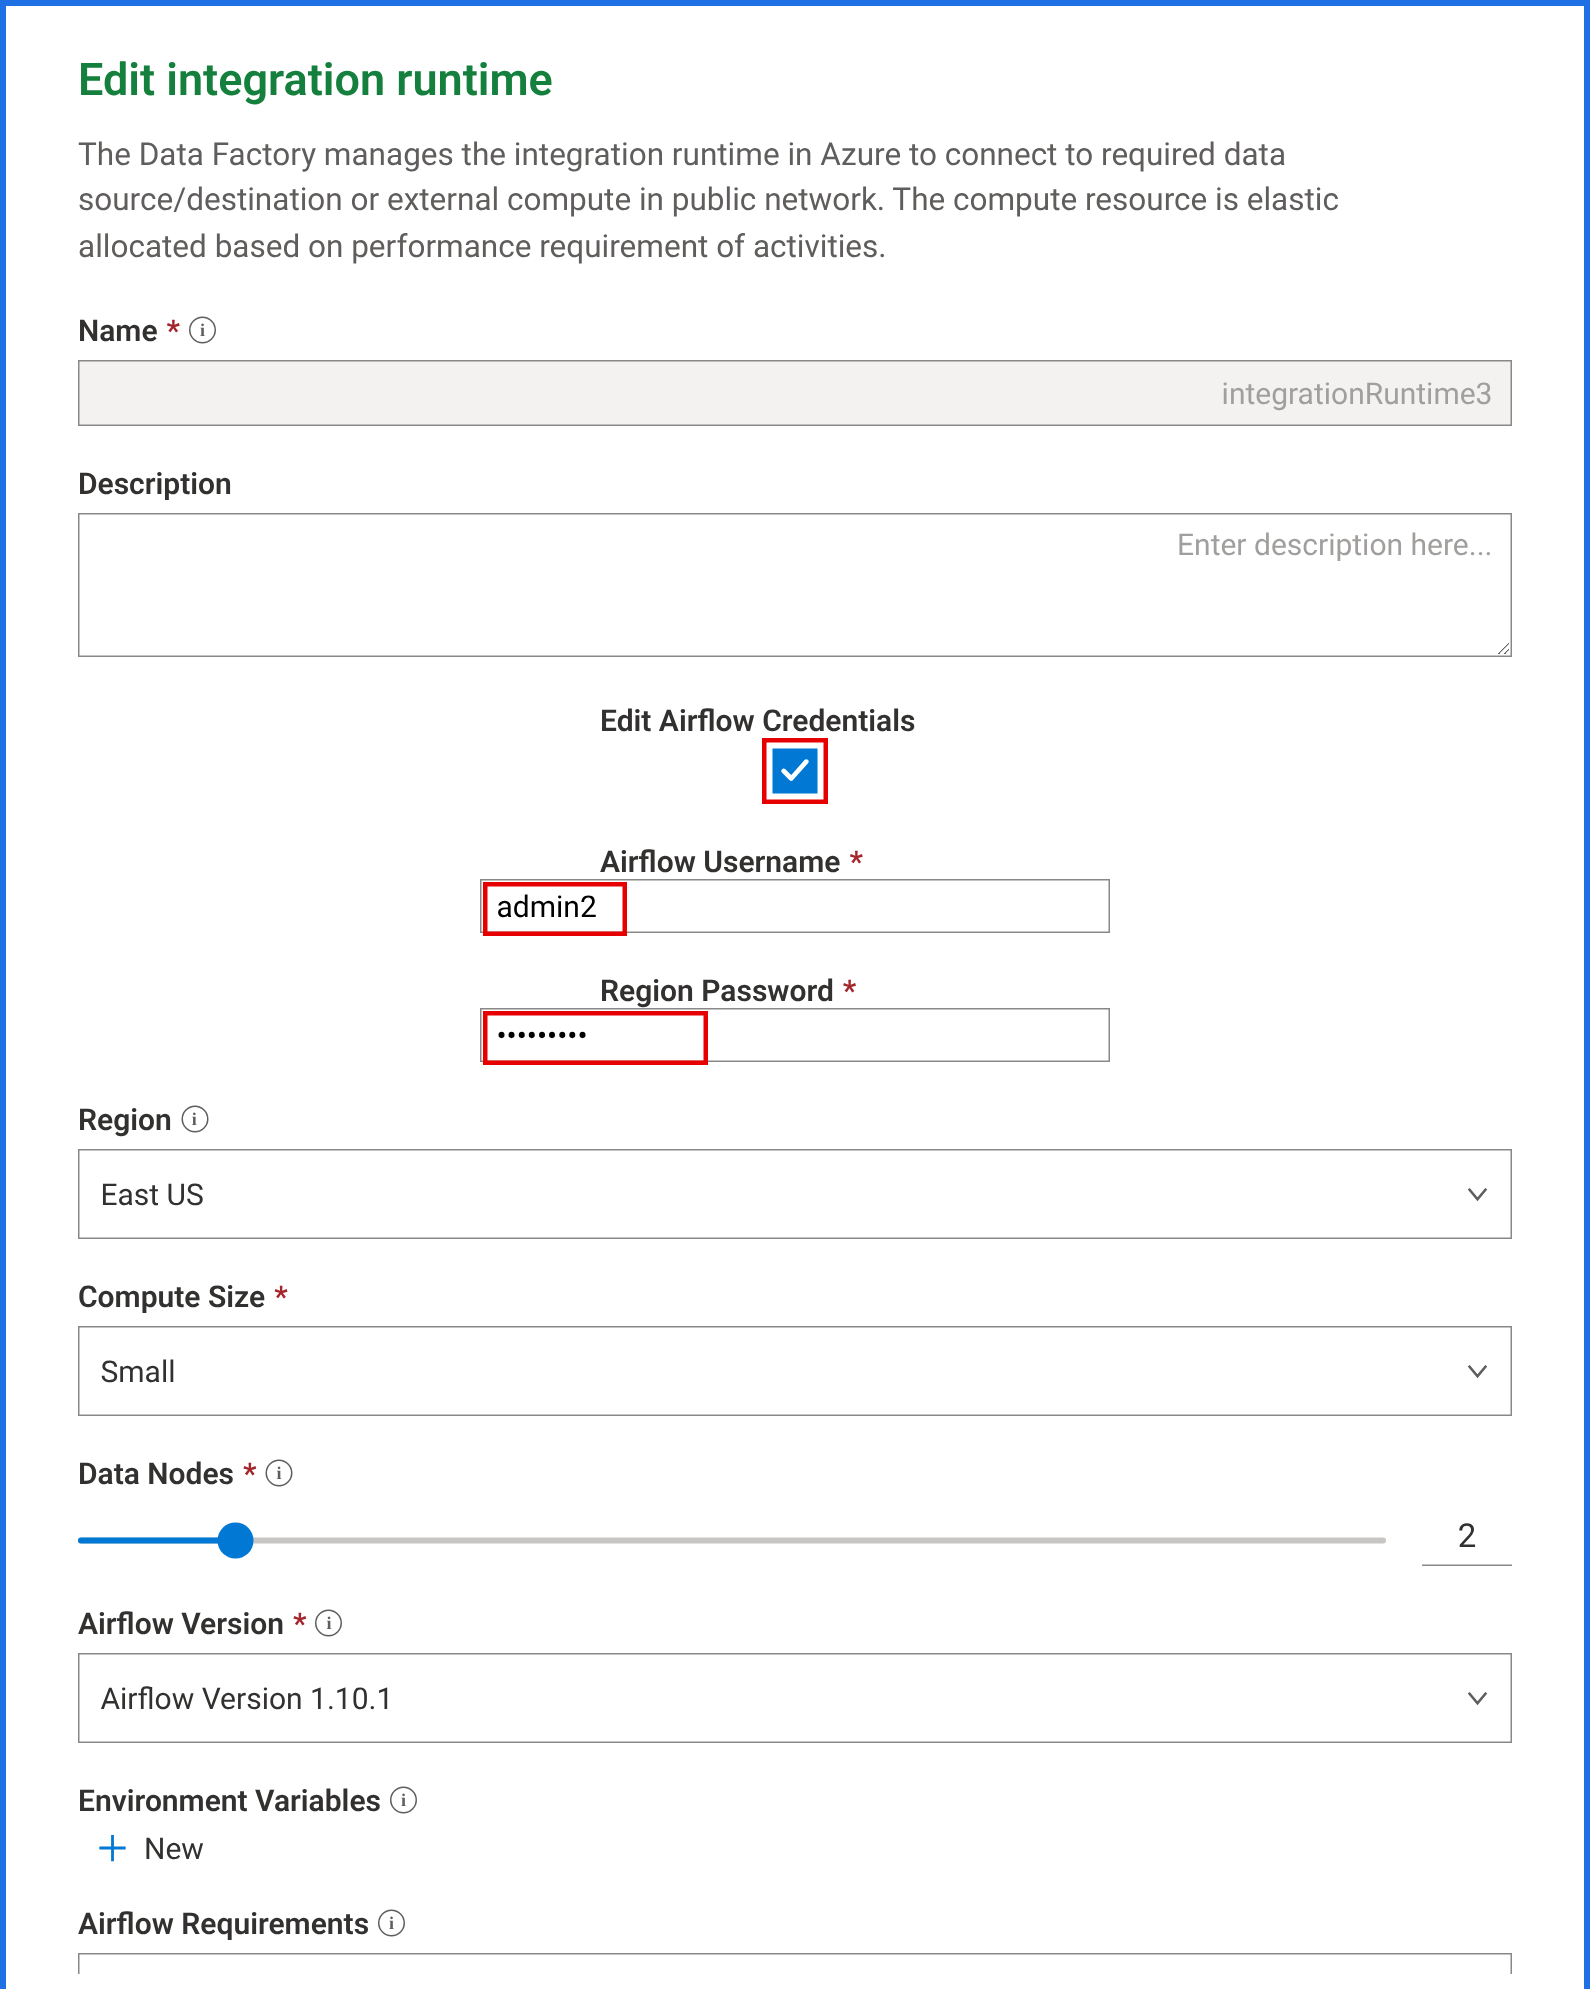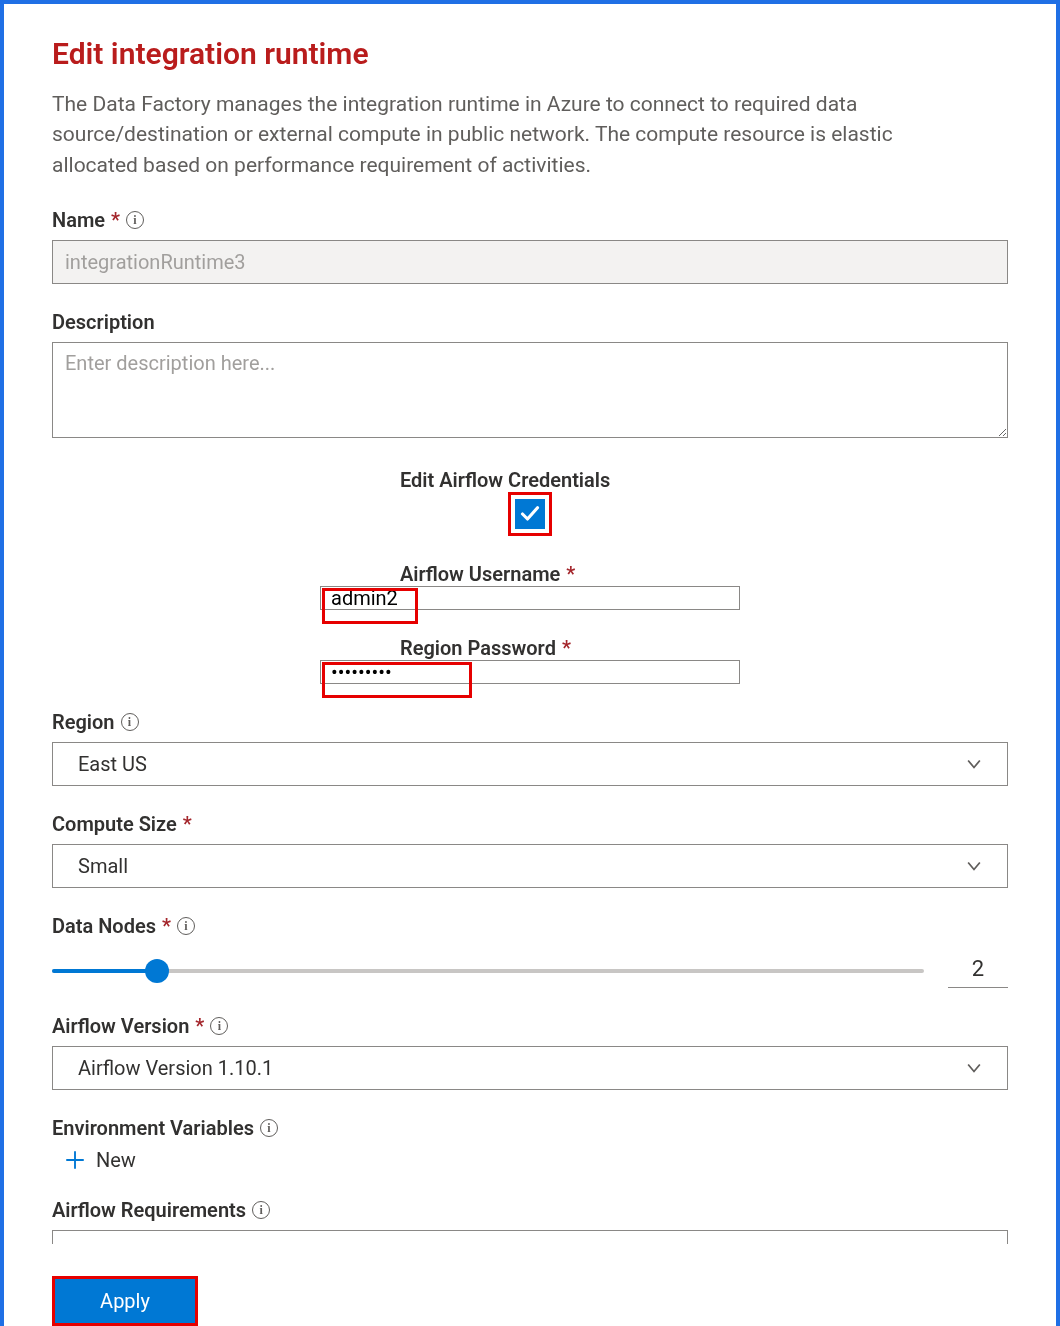--- a/index.html
+++ b/index.html
@@ -17,21 +17,21 @@
     padding:32px 48px 24px 48px;
     position:relative;
     display:flex;
     flex-direction:column;
   }
   .scroll-area { flex:1 1 auto; }
   h1.title {
     font-size:30px;
     font-weight:600;
     margin:0 0 18px 0;
-    color:#b91c1c;
+    color:#15803d;
   }
   p.intro {
     font-size:21px;
     line-height:1.45;
     color:#605e5c;
     margin:0 0 28px 0;
     max-width:900px;
   }
   .form-label {
     font-size:20px;
@@ -58,20 +58,21 @@
   }
   .field-block { margin-bottom:26px; }
   input[type=text].text-input, textarea.text-area {
     width:100%;
     font-size:20px;
     font-family:inherit;
     padding:8px 12px;
     border:1px solid #8a8886;
     color:#323130;
     background:#fff;
+    text-align:right;
   }
   input[type=text].text-input { height:44px; }
   input[type=text].text-input[disabled] {
     background:#f3f2f1;
     color:#a19f9d;
   }
   textarea.text-area {
     height:96px;
     resize:both;
   }
@@ -90,21 +91,21 @@
   }
   .checkbox {
     width:30px; height:30px;
     background:#0078d4;
     display:flex; align-items:center; justify-content:center;
     cursor:pointer;
   }
   .checkbox svg { width:20px; height:20px; }
   .cred-input {
     width:420px;
-    height:24px;
+    height:36px;
     border:1px solid #8a8886;
     font-size:20px;
     padding:0 10px;
     font-family:inherit;
   }
   .cred-input-wrap { position:relative; display:inline-block; }
   .red-box-user {
     position:absolute;
     left:2px; top:2px;
     width:96px; height:36px;
@@ -113,27 +114,27 @@
   }
   .red-box-pass {
     position:absolute;
     left:2px; top:2px;
     width:150px; height:36px;
     border:3px solid #e60000;
     pointer-events:none;
   }
   .select {
     width:100%;
-    height:44px;
+    height:60px;
     border:1px solid #8a8886;
     background:#fff;
     display:flex;
     align-items:center;
     justify-content:space-between;
-    padding:0 25px;
+    padding:0 14px;
     font-size:20px;
     cursor:pointer;
   }
   .chevron {
     width:16px; height:16px;
     display:inline-flex; align-items:center; justify-content:center;
   }
   .chevron svg { width:14px; height:14px; }
   .slider-row {
     display:flex;

